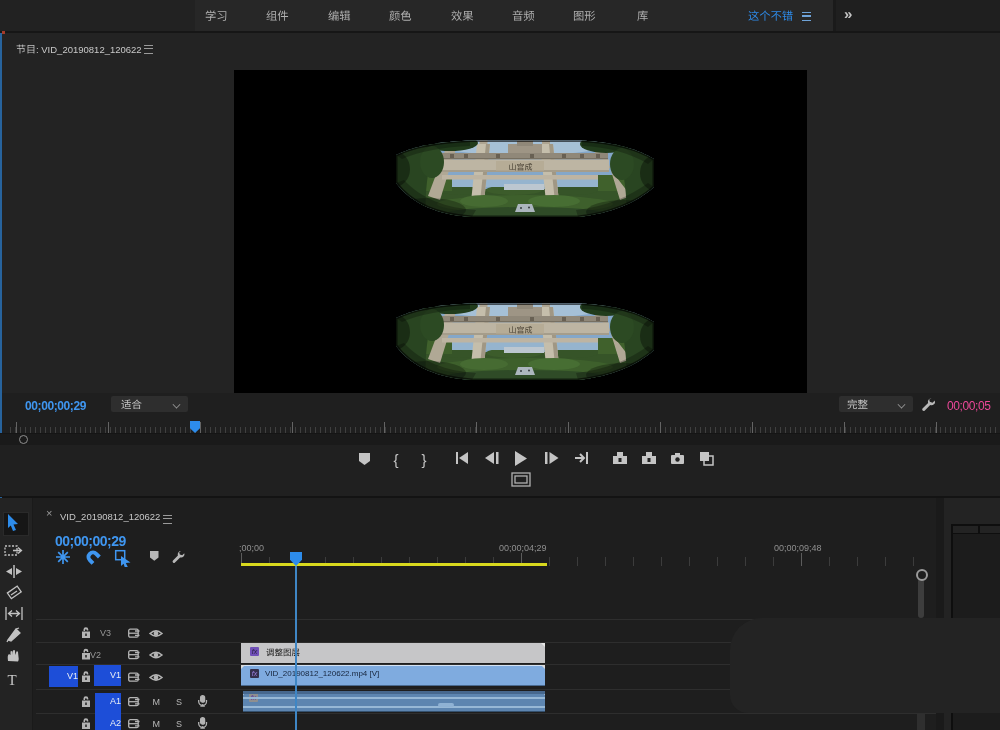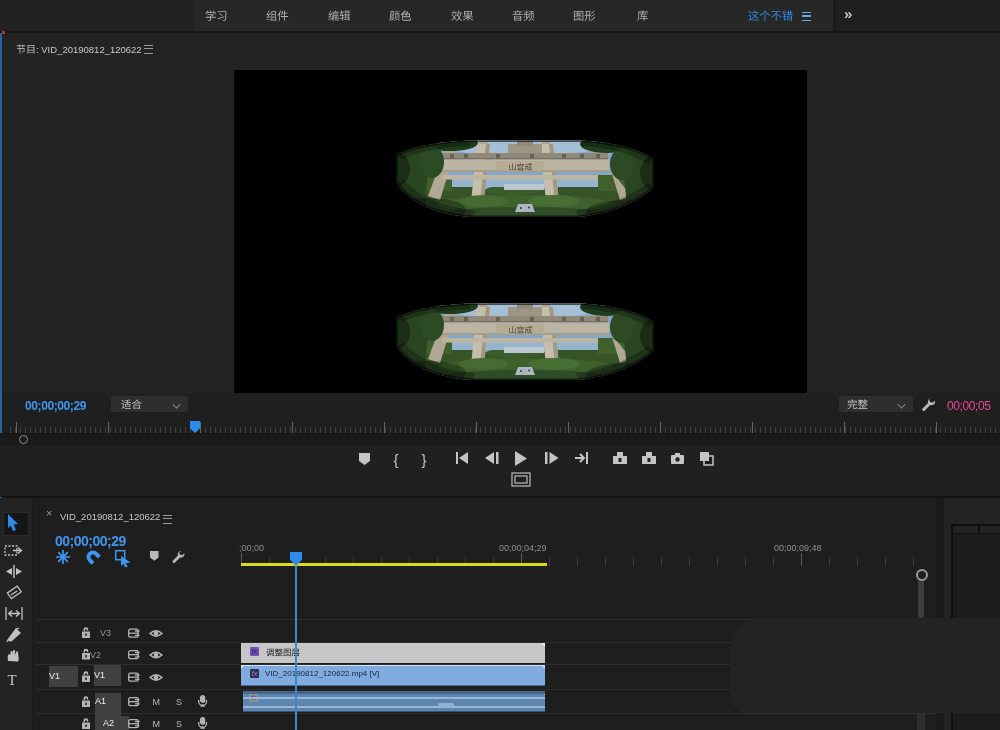--- a/index.html
+++ b/index.html
@@ -49,21 +49,21 @@
 #knob2{left:916px;top:569px;width:8px;height:8px;border:2px solid #9a9a9a;border-radius:50%;background:#1e1e1e;}
 #rdiv{left:936px;top:498px;width:8px;height:232px;background:#1a1a1a;}
 #rpanel{left:944px;top:498px;width:56px;height:232px;background:#232323;}
 #rp1{left:951px;top:524px;width:49px;height:1.5px;background:#0e0e0e;}
 #rp2{left:951px;top:532.5px;width:49px;height:1.5px;background:#0e0e0e;}
 #rp3{left:978px;top:524px;width:1.5px;height:10px;background:#0e0e0e;}
 #rp4{left:952px;top:534px;width:48px;height:196px;background:#1c1c1c;}
 #rp5{left:951px;top:524px;width:1.5px;height:206px;background:#0e0e0e;}
 
 .rowline{position:absolute;left:36px;width:900px;height:1px;background:#2e2e2e;}
-.blubox{position:absolute;background:#404040;color:#e8eef4;font-size:9px;text-align:left;}
+.blubox{position:absolute;background:#1d4ed8;color:#e8eef4;font-size:9px;text-align:right;}
 .tlab{position:absolute;color:#969696;font-size:9px;}
 .mstext{position:absolute;color:#b8b8b8;font-size:9px;}
 #tooltipbox{left:730px;top:617.5px;width:270px;height:95px;background:#232323;border-radius:32px 0 0 18px;}
 
 #clipv2{left:241px;top:643px;width:304px;height:19.5px;background:#c6c6c8;}
 #clipv1{left:241px;top:664.5px;width:304px;height:19px;background:#7fabdf;border-top:1px solid #d5e2f2;border-bottom:1px solid #4a6a90;}
 #clipa1{left:243px;top:690.5px;width:302px;height:20.5px;background:#5d85b0;border-bottom:1px solid #35516e;}
 .fxb{position:absolute;width:9px;height:9px;background:#7050b8;color:#2a2140;font-size:7px;font-style:italic;line-height:9px;text-align:center;border-radius:1px;}
 .cliptxt{position:absolute;font-size:8px;color:#16253c;}
 .ctri{position:absolute;width:0;height:0;border-style:solid;}
@@ -428,21 +428,21 @@
 <div class="rowline" style="top:619px"></div>
 <div class="rowline" style="top:641.5px"></div>
 <div class="rowline" style="top:663.5px"></div>
 <div class="rowline" style="top:688.5px"></div>
 <div class="rowline" style="top:712.5px"></div>
 <div class="abs" id="tooltipbox"></div>
 
 <div class="blubox" style="left:49px;top:665.5px;width:29px;height:21px;line-height:21px;">V1</div>
 <div class="blubox" style="left:94px;top:664.5px;width:27px;height:21px;line-height:21px;">V1</div>
 <div class="blubox" style="left:95px;top:693px;width:26px;height:25px;line-height:16px;">A1</div>
-<div class="blubox" style="left:95px;top:715.5px;width:26px;height:14.5px;line-height:14px;padding-left:8px;">A2</div>
+<div class="blubox" style="left:95px;top:715.5px;width:26px;height:14.5px;line-height:14px;">A2</div>
 <div class="tlab" style="left:100px;top:628px;">V3</div>
 <div class="tlab" style="left:90px;top:649.5px;">V2</div>
 <div class="mstext" style="left:152.5px;top:696.5px;">M</div>
 <div class="mstext" style="left:176px;top:696.5px;">S</div>
 <div class="mstext" style="left:152.5px;top:719px;">M</div>
 <div class="mstext" style="left:176px;top:719px;">S</div>
 <svg class="abs" style="left:80px;top:620px" width="130" height="110" viewBox="0 0 130 110">
   <defs>
     <g id="lck">
         <path d="M0 4.5 h8 v6.5 h-8 Z" fill="#b4b4b4"></path>

